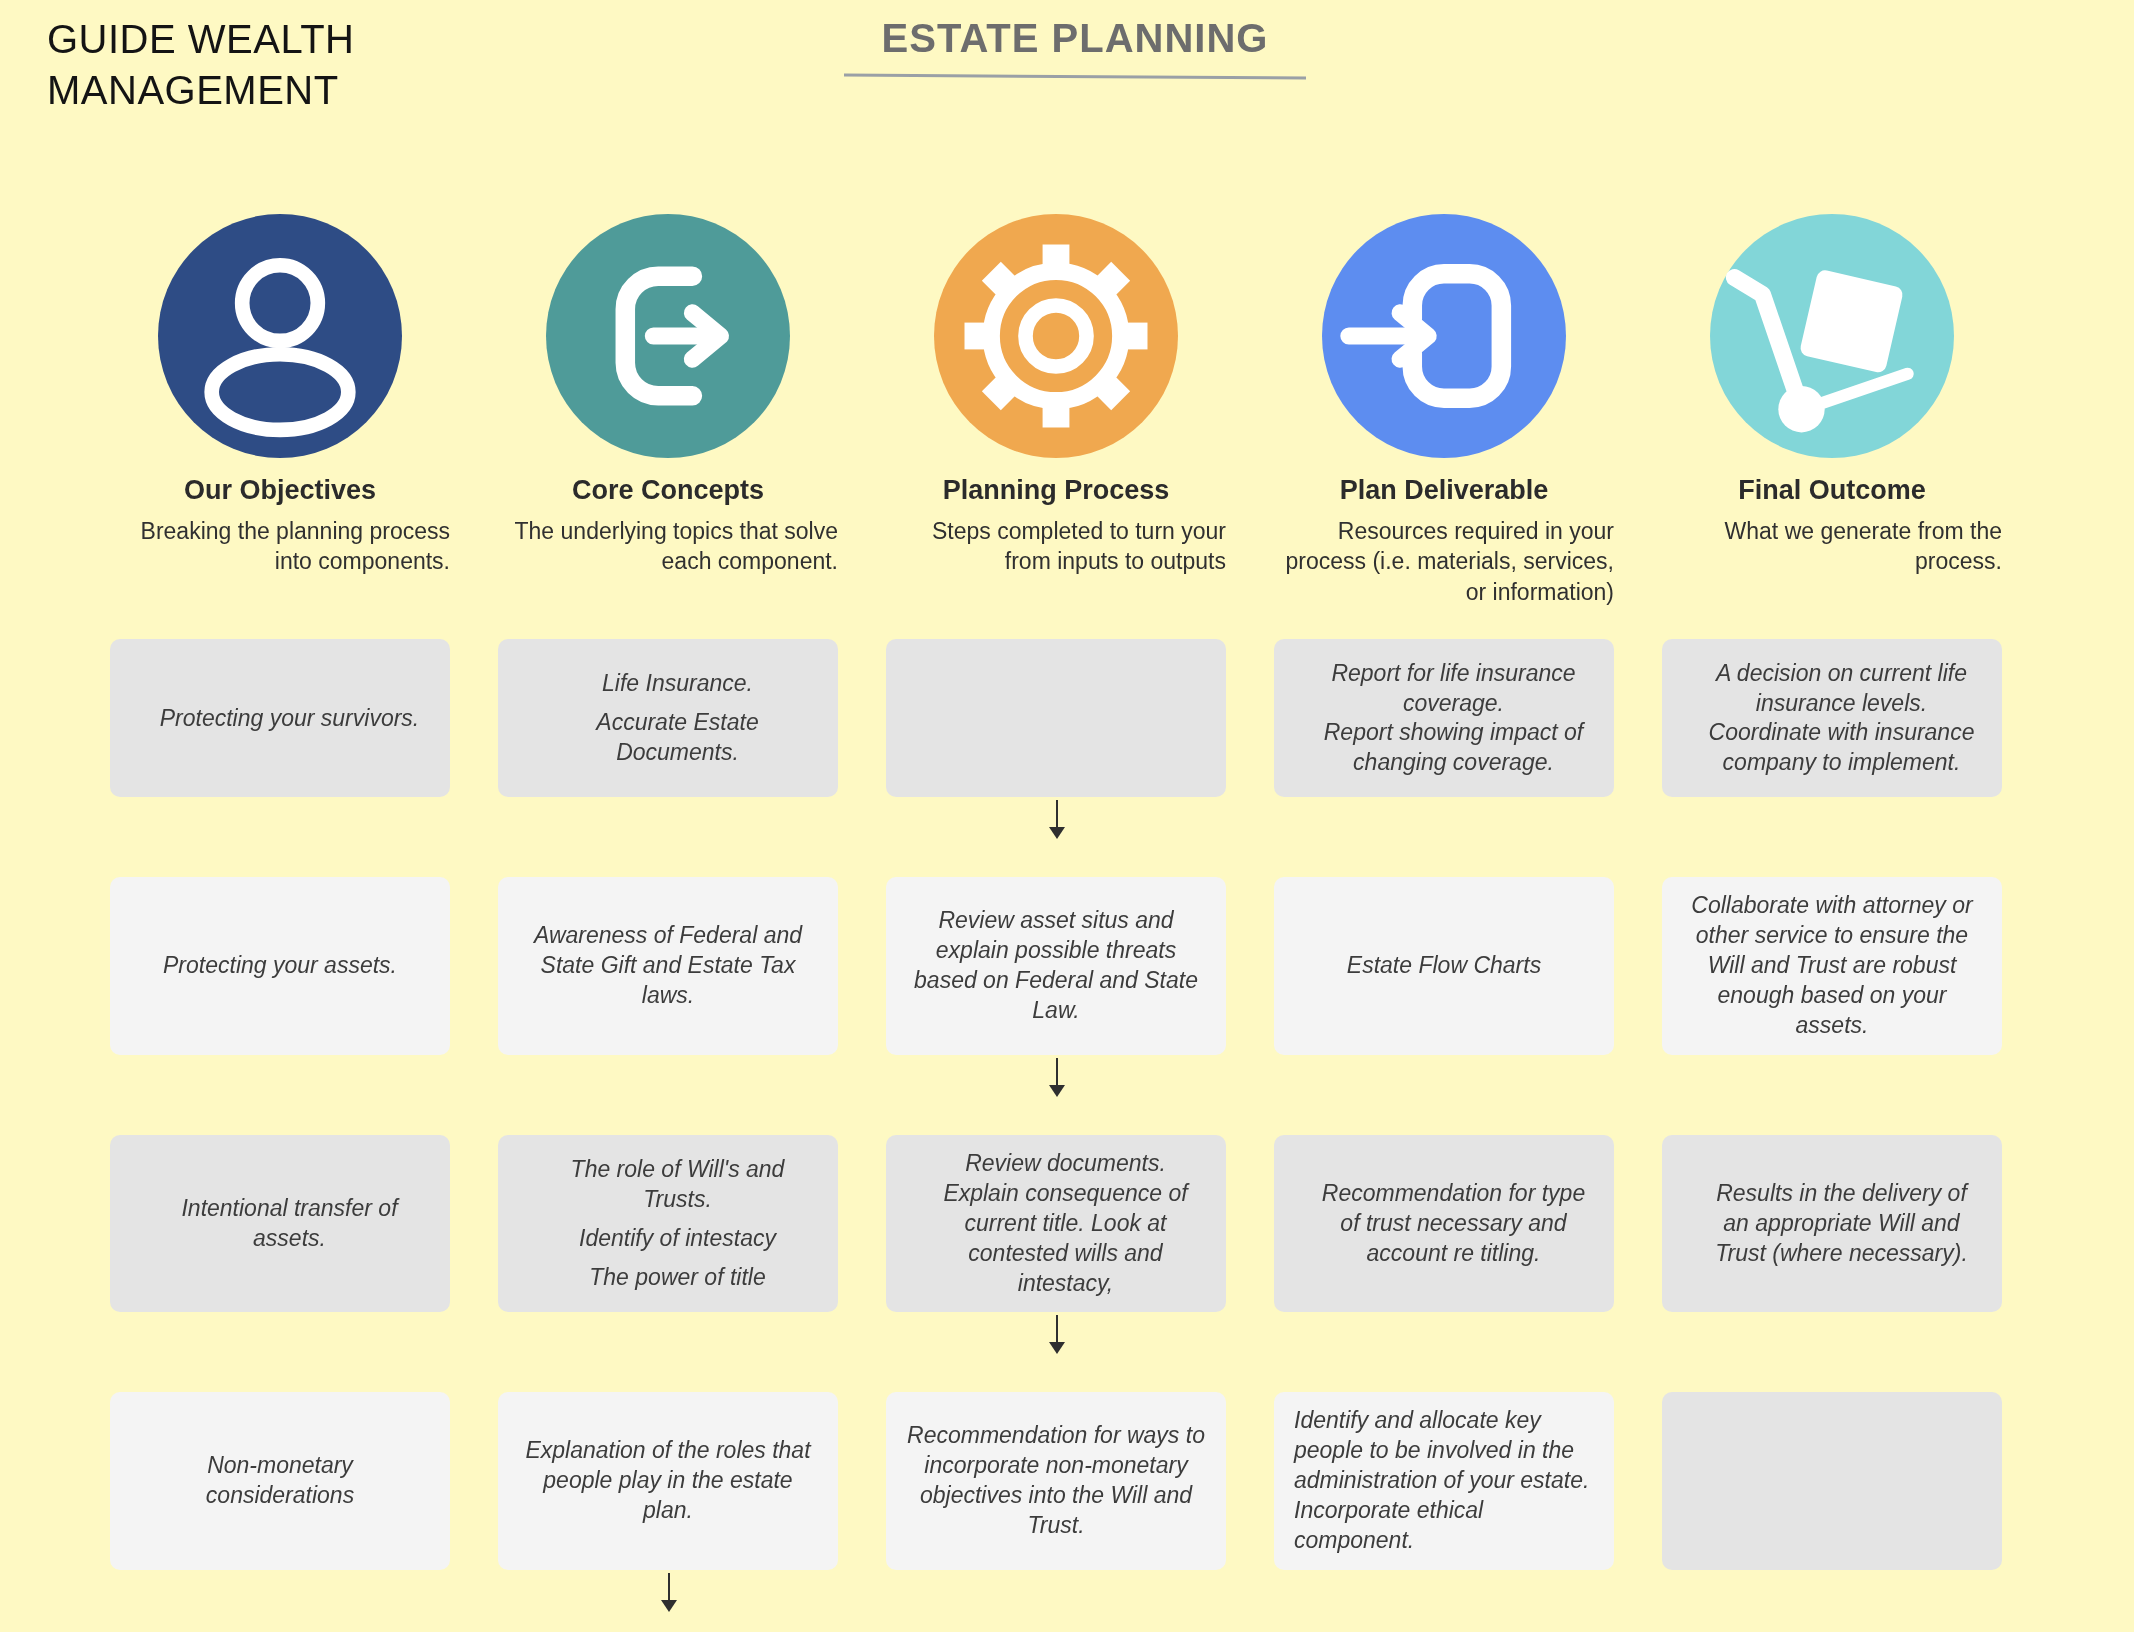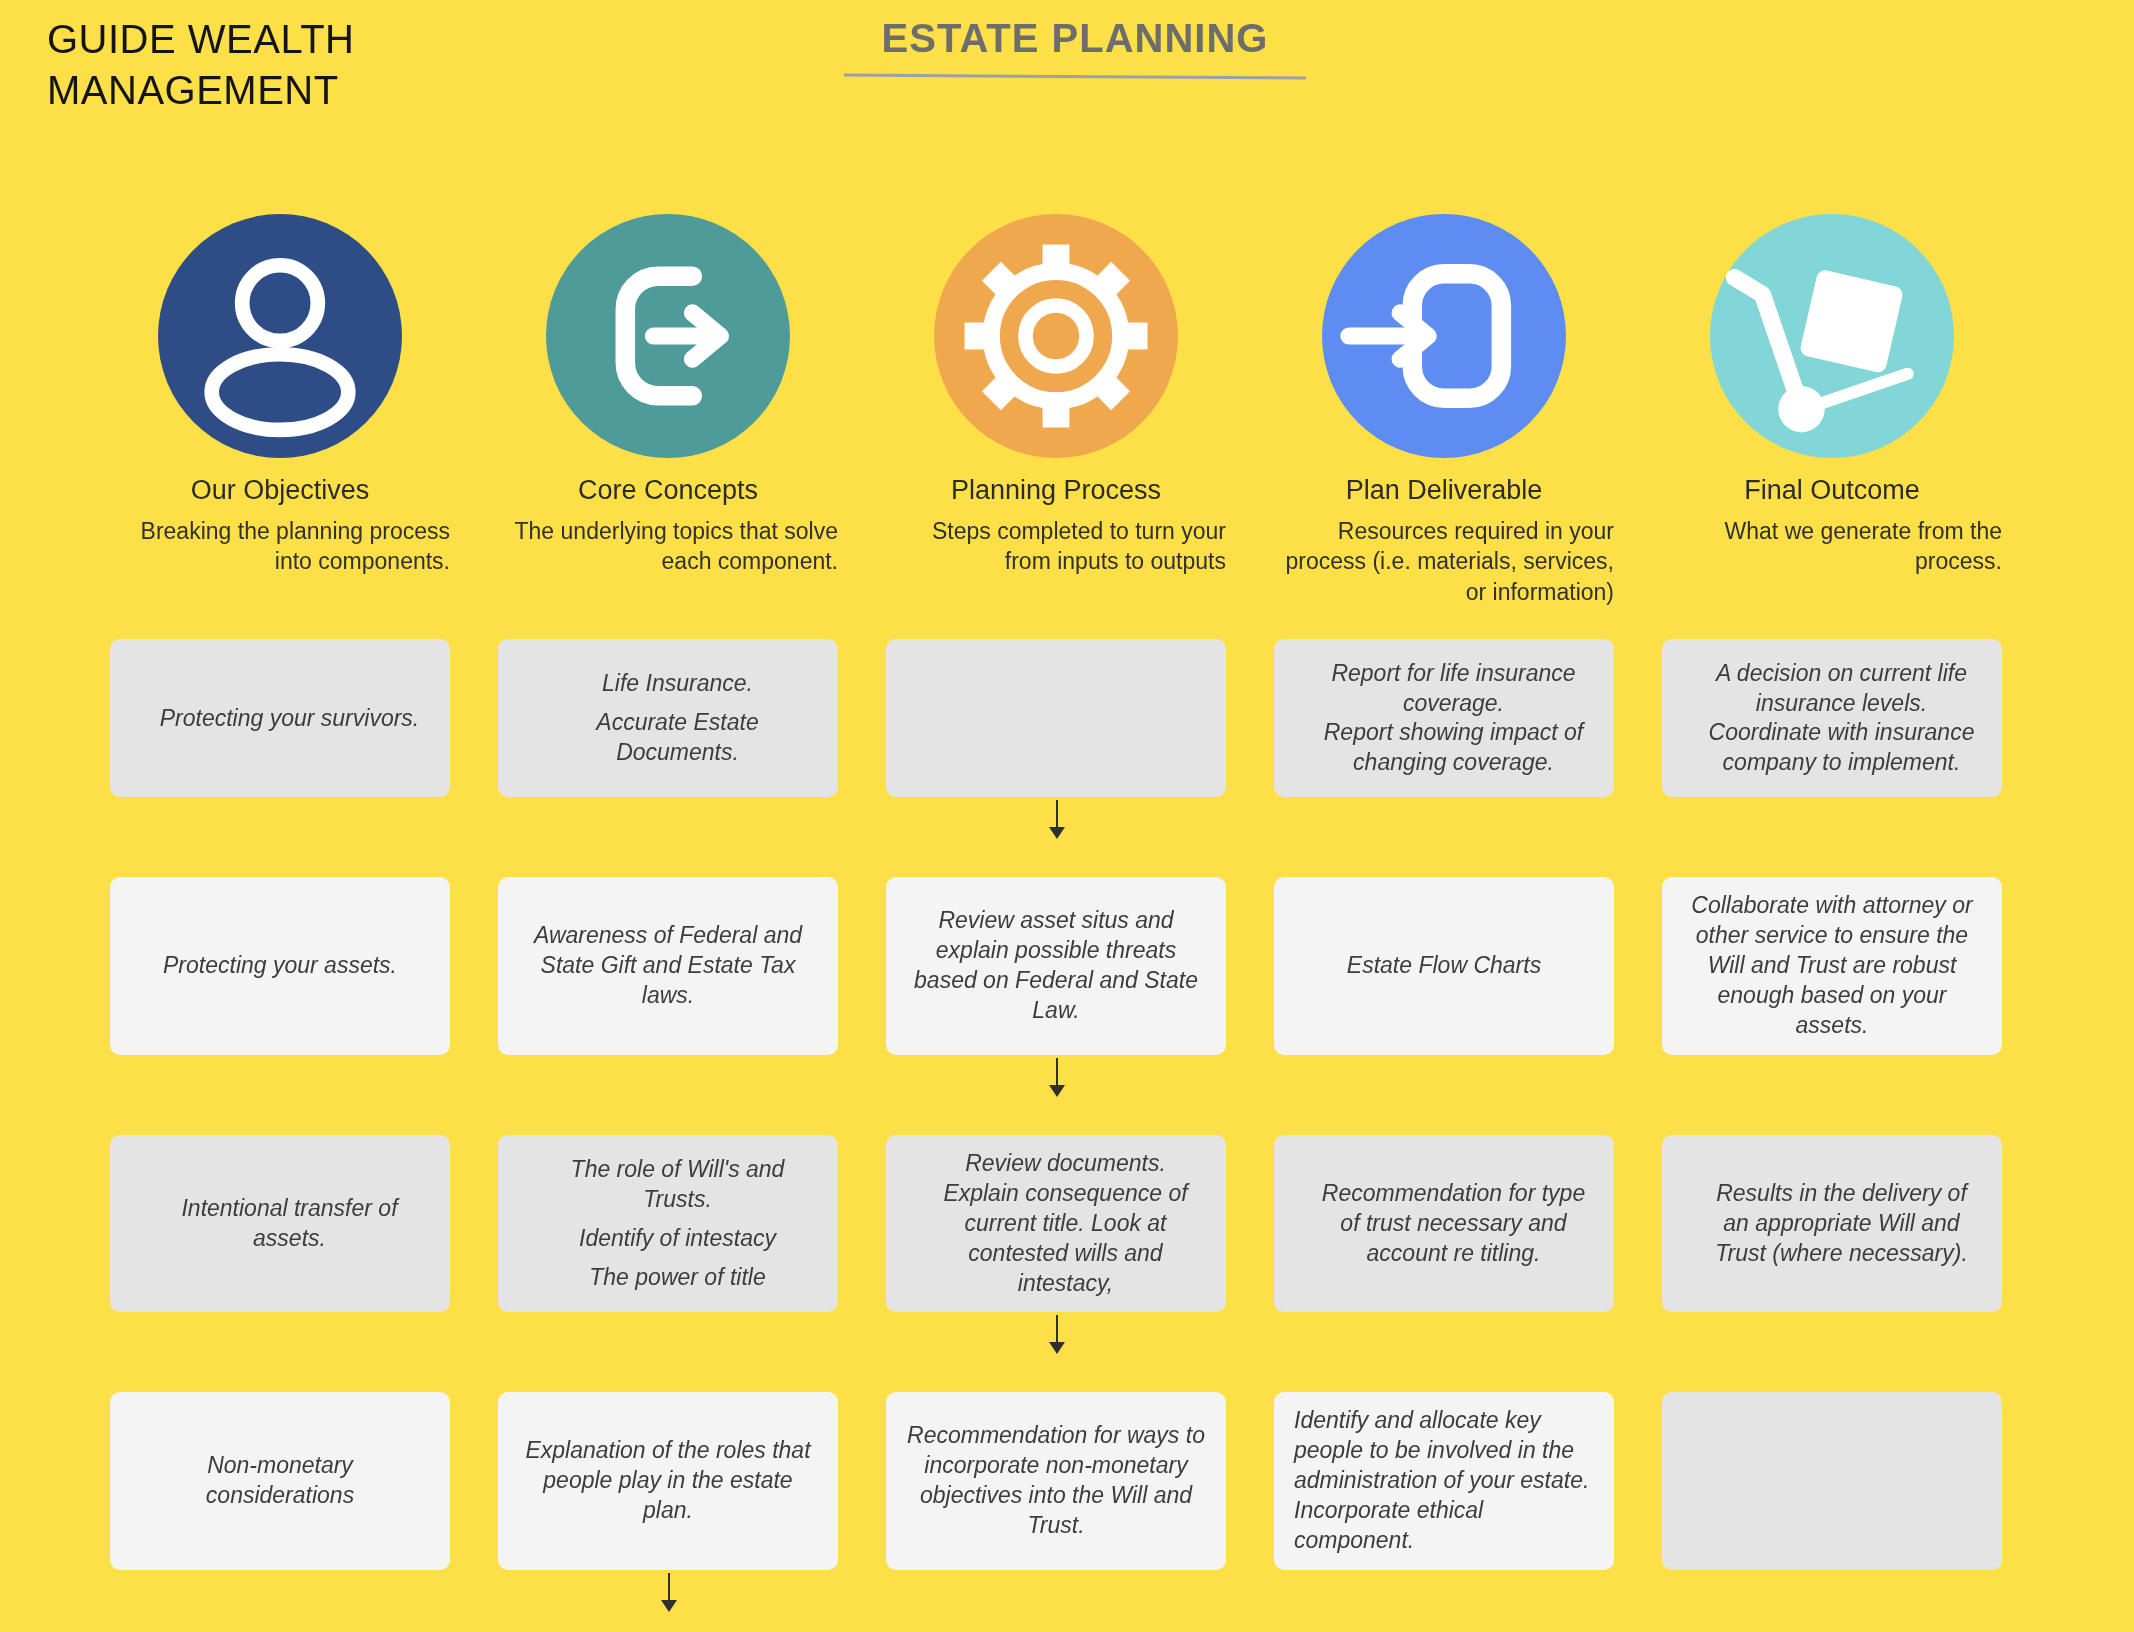--- a/index.html
+++ b/index.html
@@ -1,36 +1,36 @@
 <!DOCTYPE html>
 <html><head>
 <meta charset="utf-8">
 <style>
   html,body{margin:0;padding:0;background:#ffffff;}
-  .canvas{position:relative;width:2134px;height:1632px;background:#fde047;overflow:hidden;
+  .canvas{position:relative;width:2134px;height:1632px;background:#fef9c3;overflow:hidden;
           font-family:"Liberation Sans",sans-serif;}
 
   
   .logo{position:absolute;left:47px;top:14px;font-size:40px;line-height:1.28;
         letter-spacing:0.5px;color:#141414;font-weight:400;}
 
   
   .title-wrap{position:absolute;left:820px;top:16px;width:510px;text-align:center;}
   .title-wrap h1{margin:0;font-size:40px;font-weight:bold;color:#6d6d6d;letter-spacing:1px;}
   .title-underline{margin:14px auto 0 auto;width:462px;height:2.5px;background:#9aa0a6;
         transform:rotate(0.35deg);}
 
   
   .grid{position:absolute;left:110px;top:214px;width:1892px;
         display:grid;grid-template-columns:repeat(5,340px);column-gap:48px;}
 
   .icon-cell{height:244px;display:flex;align-items:flex-start;justify-content:center;}
   .icon-cell svg{width:244px;height:244px;display:block;}
 
-  .col-head{margin:16px 0 0 0;font-size:27px;font-weight:normal;color:#2b2b2b;
+  .col-head{margin:16px 0 0 0;font-size:27px;font-weight:bold;color:#2b2b2b;
         text-align:center;line-height:1.25;}
   .col-desc{margin:8px 0 0 0;font-size:23px;color:#303030;text-align:right;line-height:1.33;}
 
   .cell{position:relative;margin-top:32px;margin-bottom:48px;min-height:158px;
         border-radius:10px;padding:14px 20px;box-sizing:border-box;
         display:flex;flex-direction:column;align-items:center;justify-content:center;
         font-style:italic;font-size:23px;line-height:1.3;color:#3c3c3c;text-align:center;}
   .cell p{margin:0;}
   .cell.gapped p + p{margin-top:0.4em;}
   .cell.left{text-align:left;align-items:center;}

